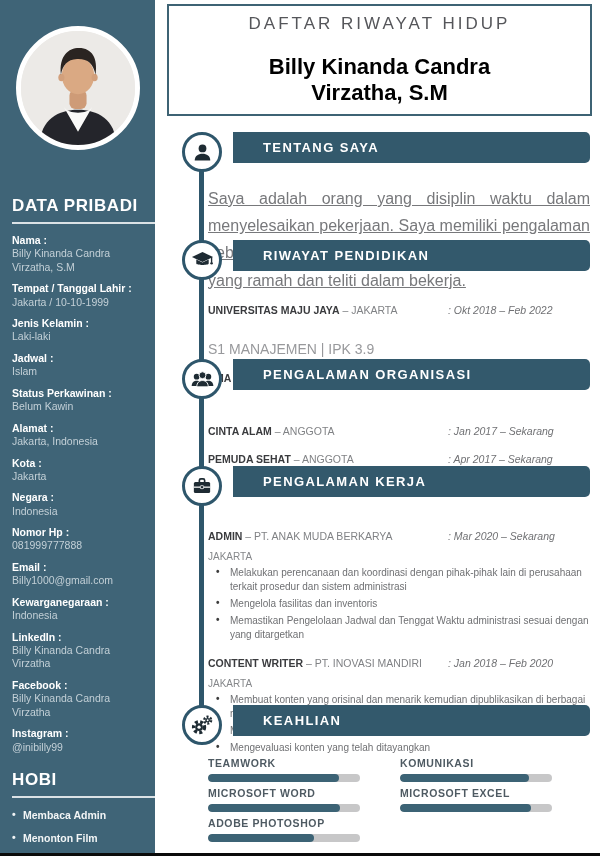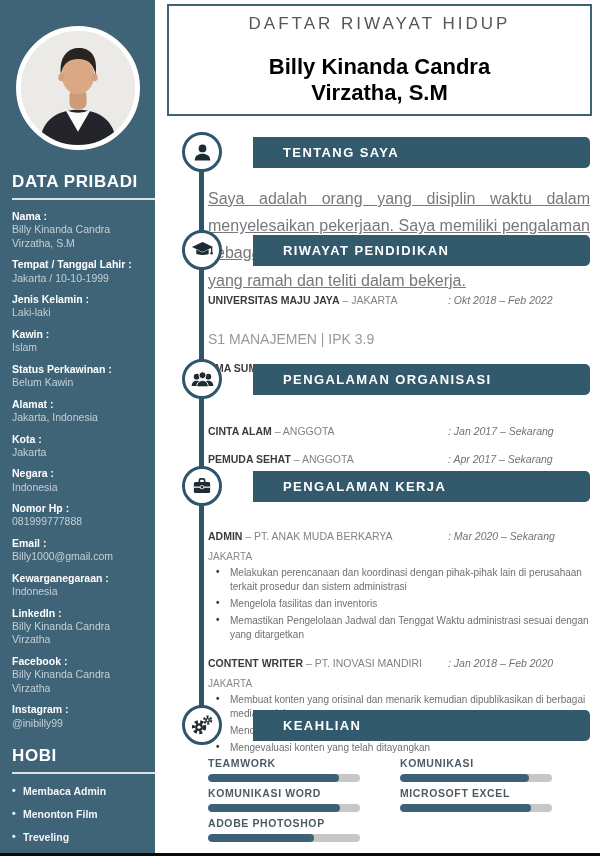--- a/index.html
+++ b/index.html
@@ -5,42 +5,42 @@
   html,body{margin:0;padding:0;background:#fff;}
   .page{position:relative;width:600px;height:856px;background:#ffffff;overflow:hidden;
         font-family:"Liberation Sans",sans-serif;-webkit-font-smoothing:antialiased;}
 
   
   .sidebar{position:absolute;left:0;top:0;width:155px;height:856px;background:#3F6477;
            box-sizing:border-box;padding:0 12px;color:#fff;}
   .photo{width:114px;height:114px;border-radius:50%;border:5px solid #fff;margin:26px auto 0;
          overflow:hidden;background:#ECEAE7;}
   .photo svg{display:block;width:100%;height:100%;}
-  .side-head{font-size:17px;font-weight:700;letter-spacing:.6px;color:#fff;margin-top:22px;}
+  .side-head{font-size:17px;font-weight:700;letter-spacing:.6px;color:#fff;margin-top:46px;}
   .side-rule{height:2px;background:rgba(236,240,242,.9);margin:6px -12px 9px 0;}
   .field{margin-bottom:7px;}
   .field .lab{font-weight:700;font-size:10.5px;color:#ffffff;line-height:1.35;}
   .field .val{font-size:10.5px;color:#C3D0D7;line-height:1.3;}
   .hobi-head{margin-top:16px;}
   .hob{position:relative;padding-left:11px;font-size:10.5px;font-weight:700;color:#F2F5F6;margin:11px 0;}
   .hob::before{content:"•";position:absolute;left:0;top:-1px;color:#F2F5F6;}
 
   
   .header-box{position:absolute;left:167px;top:4px;right:8px;height:112px;border:2px solid #3E6374;
               box-sizing:border-box;display:flex;flex-direction:column;align-items:center;justify-content:center;
               background:#fff;}
   .doc-title{font-size:17px;letter-spacing:3px;color:#55565A;margin-bottom:20px;}
   .person-name{font-size:22px;font-weight:700;color:#000000;line-height:1.2;text-align:center;}
 
   
   .timeline{position:absolute;left:199px;top:152px;width:5px;height:573px;background:#2E566B;z-index:0;}
 
   
   .sec{position:absolute;left:182px;right:10px;z-index:1;}
-  .sec-h{display:flex;align-items:center;gap:20px;}
+  .sec-h{display:flex;align-items:flex-start;}
   .circ{width:40px;height:40px;border-radius:50%;background:#fff;border:3px solid #2E566B;
         box-sizing:border-box;display:flex;align-items:center;justify-content:center;flex-shrink:0;}
   .circ svg{display:block;}
   .bar{flex:1;height:31px;background:#33596C;border-radius:0 5px 5px 0;margin-left:11px;
        display:flex;align-items:center;color:#fff;font-weight:700;font-size:13px;
        letter-spacing:1.4px;padding-left:30px;box-sizing:border-box;}
   .sec-b{padding-left:26px;}
 
   .about-text{margin-top:13px;font-size:16px;color:#77787B;line-height:1.7;text-align:justify;text-decoration:underline;}
 
@@ -95,21 +95,21 @@
     </div>
     <div class="field">
       <div class="lab">Tempat / Tanggal Lahir :</div>
       <div class="val">Jakarta / 10-10-1999</div>
     </div>
     <div class="field">
       <div class="lab">Jenis Kelamin :</div>
       <div class="val">Laki-laki</div>
     </div>
     <div class="field">
-      <div class="lab">Kawin :</div>
+      <div class="lab">Jadwal :</div>
       <div class="val">Islam</div>
     </div>
     <div class="field">
       <div class="lab">Status Perkawinan :</div>
       <div class="val">Belum Kawin</div>
     </div>
     <div class="field">
       <div class="lab">Alamat :</div>
       <div class="val">Jakarta, Indonesia</div>
     </div>
@@ -171,21 +171,21 @@
           <path d="M2.6 17.6 c0-4.3 3.3-6.4 7.4-6.4 s7.4 2.1 7.4 6.4 z"></path>
         </svg>
       </div>
       <div class="bar">TENTANG SAYA</div>
     </div>
     <div class="sec-b">
       <div class="about-text">Saya adalah orang yang disiplin waktu dalam menyelesaikan pekerjaan. Saya memiliki pengalaman sebagai Admin selama 2 tahun. Saya juga seorang yang ramah dan teliti dalam bekerja.</div>
     </div>
   </div>
 
-  <div class="sec" style="top:230px;">
+  <div class="sec" style="top:240px;">
     <div class="sec-h">
       <div class="circ">
         <svg width="23" height="23" viewBox="0 0 20 20" fill="#1E2B33">
           <polygon points="10,2.6 19.2,7 10,11.4 0.8,7"></polygon>
           <path d="M4.6 9.1 v3.5 c0 1.7 10.8 1.7 10.8 0 V9.1 L10 11.7 Z"></path>
           <rect x="17.3" y="7" width="1.2" height="4.6" rx="0.6"></rect>
           <circle cx="17.9" cy="12.3" r="1.1"></circle>
         </svg>
       </div>
       <div class="bar">RIWAYAT PENDIDIKAN</div>
@@ -304,21 +304,21 @@
           <div class="fill" style="width: 86%;"></div>
         </div>
       </div>
       <div class="skill">
         <div class="slab">KOMUNIKASI</div>
         <div class="track">
           <div class="fill" style="width: 85%;"></div>
         </div>
       </div>
       <div class="skill">
-        <div class="slab">KOMUNIKASI WORD</div>
+        <div class="slab">MICROSOFT WORD</div>
         <div class="track">
           <div class="fill" style="width: 87%;"></div>
         </div>
       </div>
       <div class="skill">
         <div class="slab">MICROSOFT EXCEL</div>
         <div class="track">
           <div class="fill" style="width: 86%;"></div>
         </div>
       </div>

